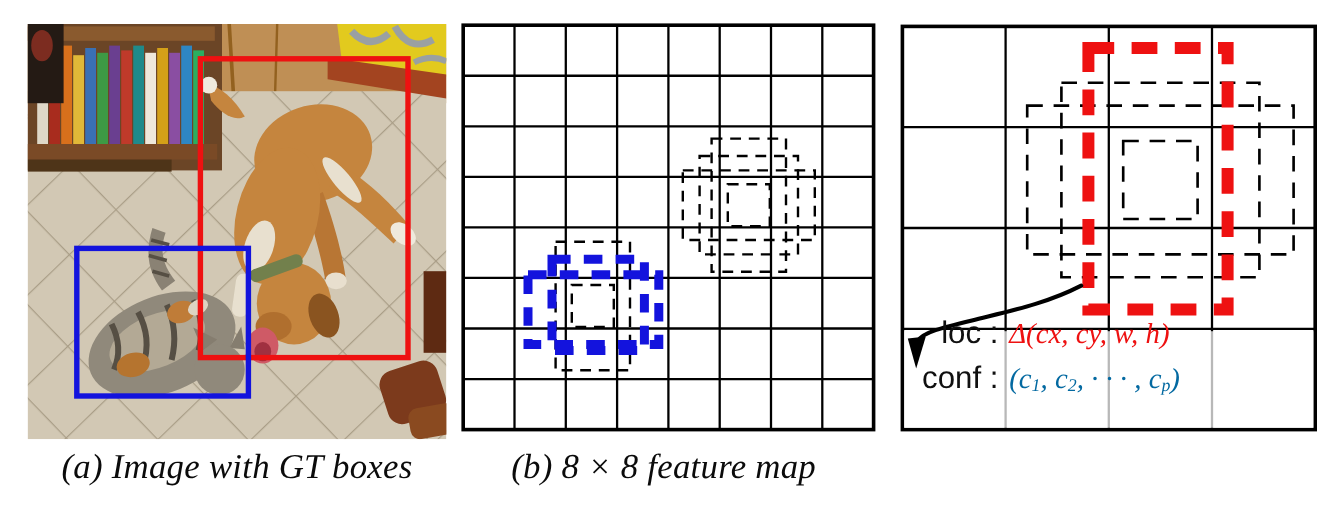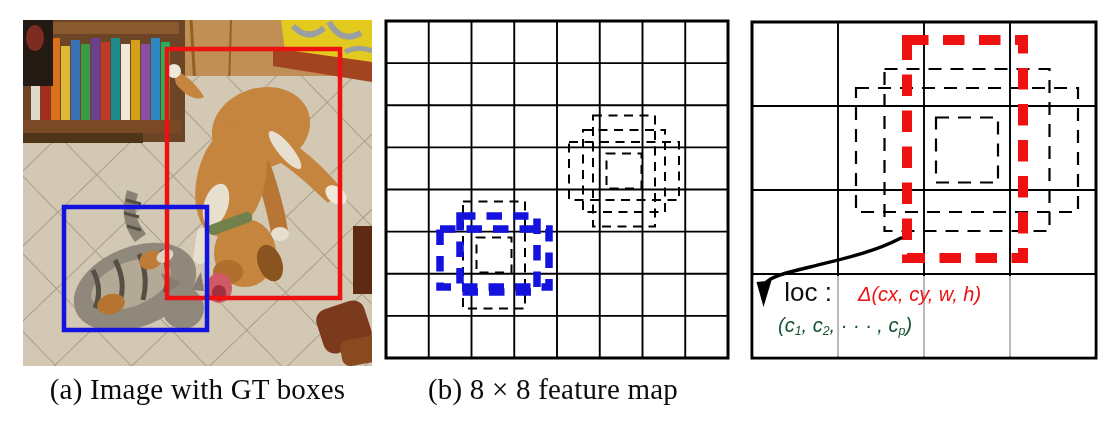--- a/index.html
+++ b/index.html
@@ -1,42 +1,42 @@
 <!DOCTYPE html>
 <html><head>
 <meta charset="utf-8">
 <style>
   html,body{margin:0;padding:0;background:#ffffff;}
   .stage{position:relative;width:1118px;height:434px;background:#ffffff;overflow:hidden;
          font-family:"Liberation Serif",serif;}
   .panel{position:absolute;}
   .caption{position:absolute;top:373px;height:40px;text-align:center;
            font-family:"Liberation Serif",serif;font-size:29px;color:#0b0b0b;
-           letter-spacing:0.2px;white-space:nowrap;}
+           letter-spacing:0.2px;white-space:nowrap;font-style:italic;}
   
   .grid-line{stroke:#000;stroke-width:1.9;}
   .grid-outer{fill:none;stroke:#000;stroke-width:3;}
   
   .anchor-black{fill:none;stroke-width:2;stroke-dasharray:9 6.5;}
   .anchor-black-lg{fill:none;stroke-width:2.2;stroke-dasharray:13 9;}
   .anchor-blue{fill:none;stroke-width:7.5;stroke-dasharray:15.5 11;}
   .anchor-red{fill:none;stroke-width:10;stroke-dasharray:21.5 14.5;}
   .gt-box{fill:none;stroke-width:4.5;}
   .fade-row{fill:rgba(255,255,255,0.72);}
   .arrow-line{fill:none;stroke:#000;stroke-width:3.4;stroke-linecap:round;}
   .arrow-head{fill:#000;}
   
-  .locconf{position:absolute;left:752px;top:277px;width:316px;}
+  .locconf{position:absolute;left:752px;top:262px;width:316px;}
   .lc-row{display:flex;align-items:baseline;}
   .lc-row.r1{height:37px;}
   .lc-row.r2{height:39px;}
   .lc-label{width:80px;text-align:right;flex:0 0 80px;
             font-family:"Liberation Sans",sans-serif;font-size:26px;color:#101010;}
-  .lc-math{margin-left:26px;font-family:Liberation Sans, sans-serif;font-style:italic;
-           font-size:20px;white-space:nowrap;}
+  .lc-math{margin-left:9px;font-family:Liberation Serif, serif;font-style:italic;
+           font-size:24px;white-space:nowrap;}
   .lc-math sub{font-size:62%;font-style:italic;vertical-align:-18%;}
 </style>
 </head>
 <body>
 
 <div class="stage">
 
   <svg class="panel" style="left:23px;top:20px" width="349" height="346" viewBox="0 0 349 346">
     <defs>
       <pattern id="tiles" width="54" height="54" patternUnits="userSpaceOnUse" patternTransform="rotate(46)">
@@ -189,20 +189,21 @@
     <path class="arrow-line" d="M 151 218 C 122 233 92 239 60 247 C 35 253 19 257 15 264"></path>
     <polygon class="arrow-head" points="6.5,262 21.5,260.5 13.5,287"></polygon>
   </svg>
 
   <div class="locconf">
     <div class="lc-row r1">
       <span class="lc-label">loc :</span>
       <span class="lc-math" style="color: rgb(238, 17, 17);">Δ(cx, cy, w, h)</span>
     </div>
     <div class="lc-row r2">
-      <span class="lc-math" style="color: #14532d;">(c<sub>1</sub>, c<sub>2</sub>, · · · , c<sub>p</sub>)</span>
+      <span class="lc-label">conf :</span>
+      <span class="lc-math" style="color: #0369a1;">(c<sub>1</sub>, c<sub>2</sub>, · · · , c<sub>p</sub>)</span>
     </div>
   </div>
 
   <div class="caption" style="left:23px;width:349px">(a) Image with GT boxes</div>
   <div class="caption" style="left:371px;width:364px">(b) 8 × 8 feature map</div>
 
 </div>
 
 </body></html>

